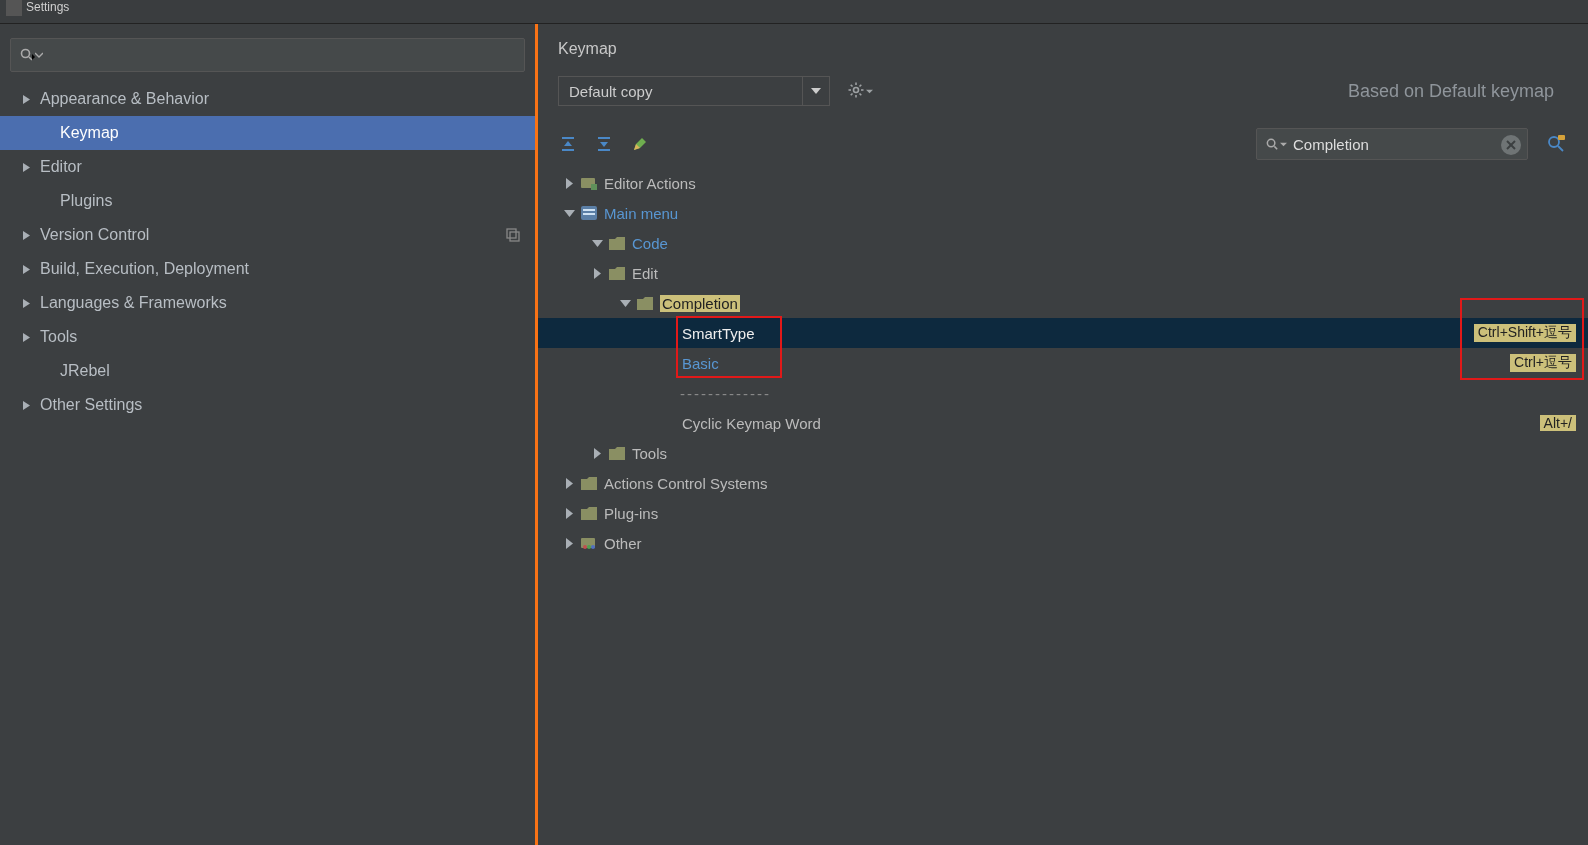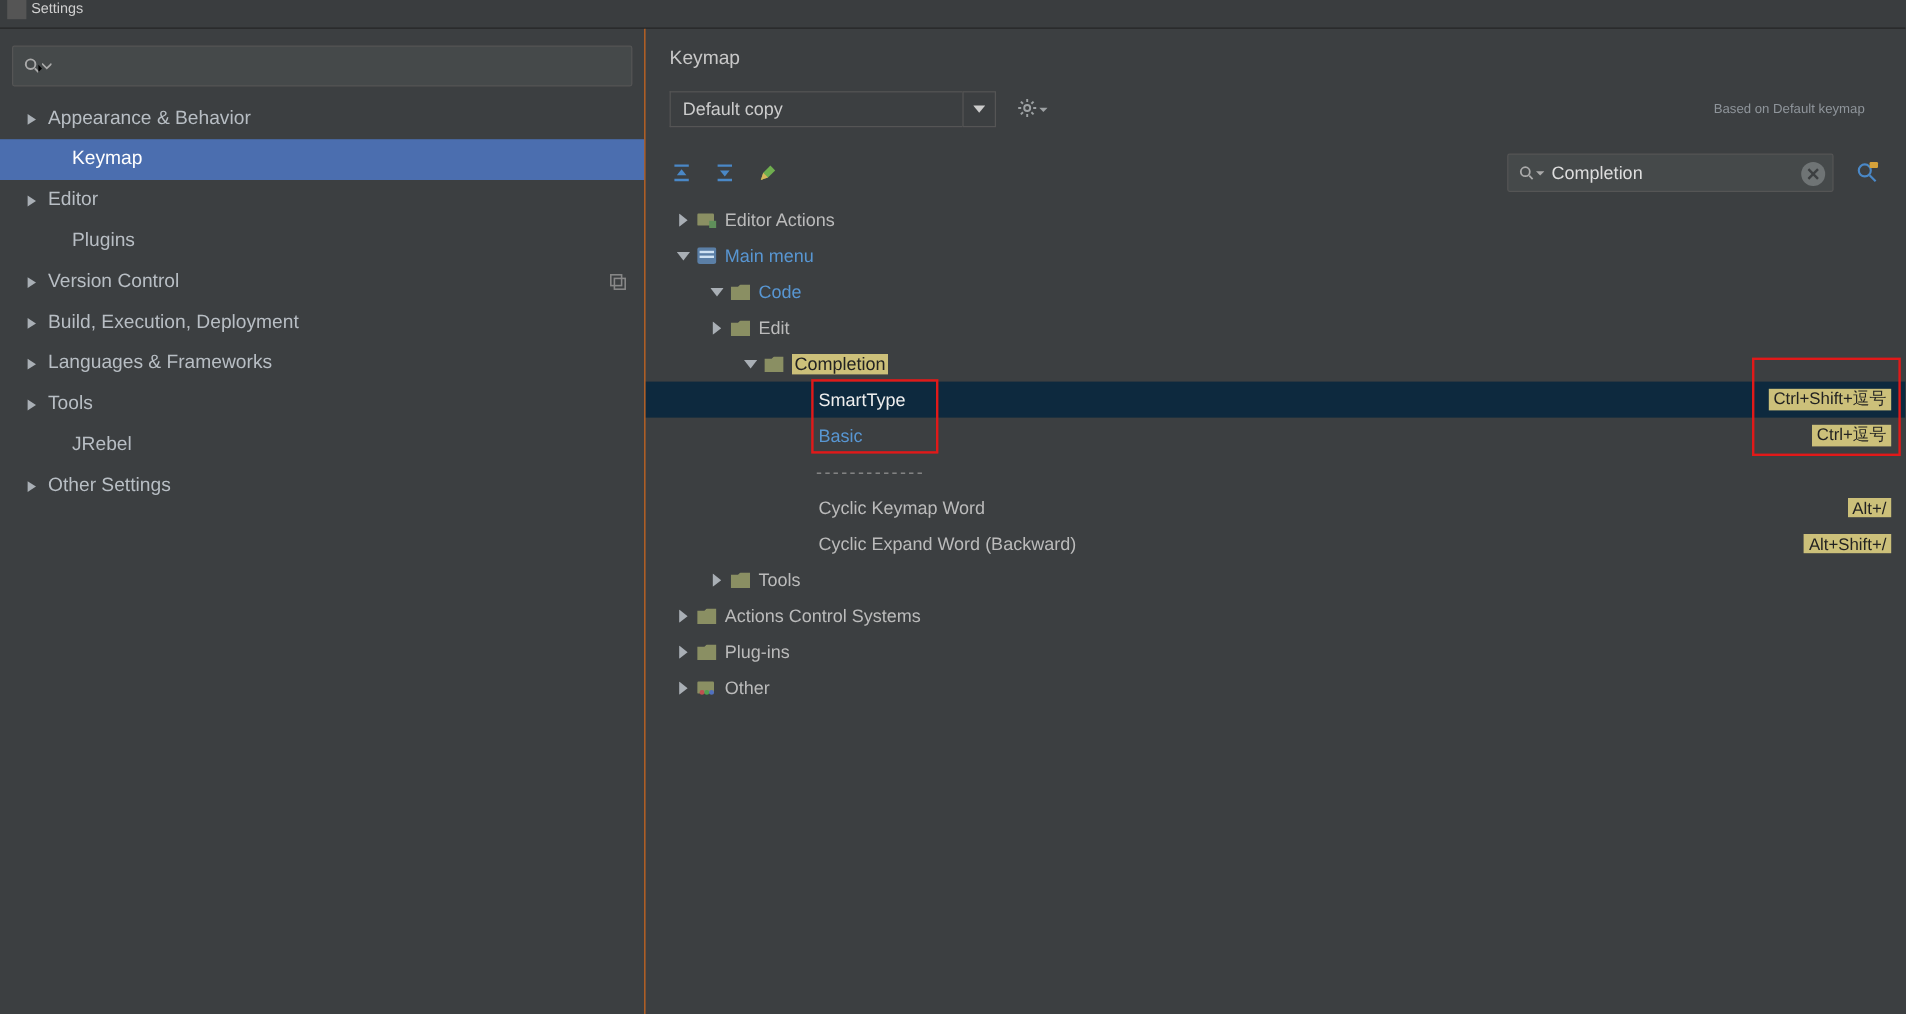--- a/index.html
+++ b/index.html
@@ -28,21 +28,21 @@
 }
 .content {
   flex: 1;
   display: flex;
   min-height: 0;
 }
 
 .sidebar {
   width: 538px;
   background: #3c3f41;
-  border-right: 1px solid #f97316;
+  border-right: 3px solid #f97316;
   display: flex;
   flex-direction: column;
   padding-top: 8px;
 }
 .search-wrap {
   padding: 6px 10px 10px 10px;
 }
 .search-box {
   position: relative;
   height: 34px;
@@ -139,21 +139,21 @@
   width: 28px;
   height: 28px;
   display: flex;
   align-items: center;
   justify-content: center;
   margin-left: 6px;
 }
 .based-on {
   margin-left: auto;
   color: #8f959b;
-  font-size: 11px;
+  font-size: 18px;
   padding-right: 14px;
 }
 .toolbar-row {
   display: flex;
   align-items: center;
   padding: 6px 20px 8px 20px;
   gap: 16px;
 }
 .toolbar-row .spacer { flex: 1; }
 .tool-icon {
@@ -519,26 +519,20 @@
           <span class="shortcut">Ctrl+逗号</span>
         </div>
         <div class="sep-row" style="padding-left: 142px;">-------------</div>
         <div class="tree-row">
           <span class="indent-block" style="width: 108px;"></span>
           <span style="width: 36px; display: inline-block;"></span>
           <span class="label">Cyclic Keymap Word</span>
           <span class="shortcut">Alt+/</span>
         </div>
         <div class="tree-row">
-          <span class="indent-block" style="width: 108px;"></span>
-          <span style="width: 36px; display: inline-block;"></span>
-          <span class="label">Cyclic Expand Word (Backward)</span>
-          <span class="shortcut">Alt+Shift+/</span>
-        </div>
-        <div class="tree-row">
           <span class="indent-block" style="width: 52px;"></span>
           <span class="twisty">
             <svg width="9" height="11" viewBox="0 0 9 11">
               <path d="M1 0 L8 5.5 L1 11 Z" fill="#a9afb5"></path>
             </svg>
           </span>
           <span class="folder-ic">
             <svg width="16" height="13" viewBox="0 0 16 13">
               <path d="M0 2 L6 2 L8 0 L16 0 L16 13 L0 13 Z" fill="#8a8f63"></path>
             </svg>

